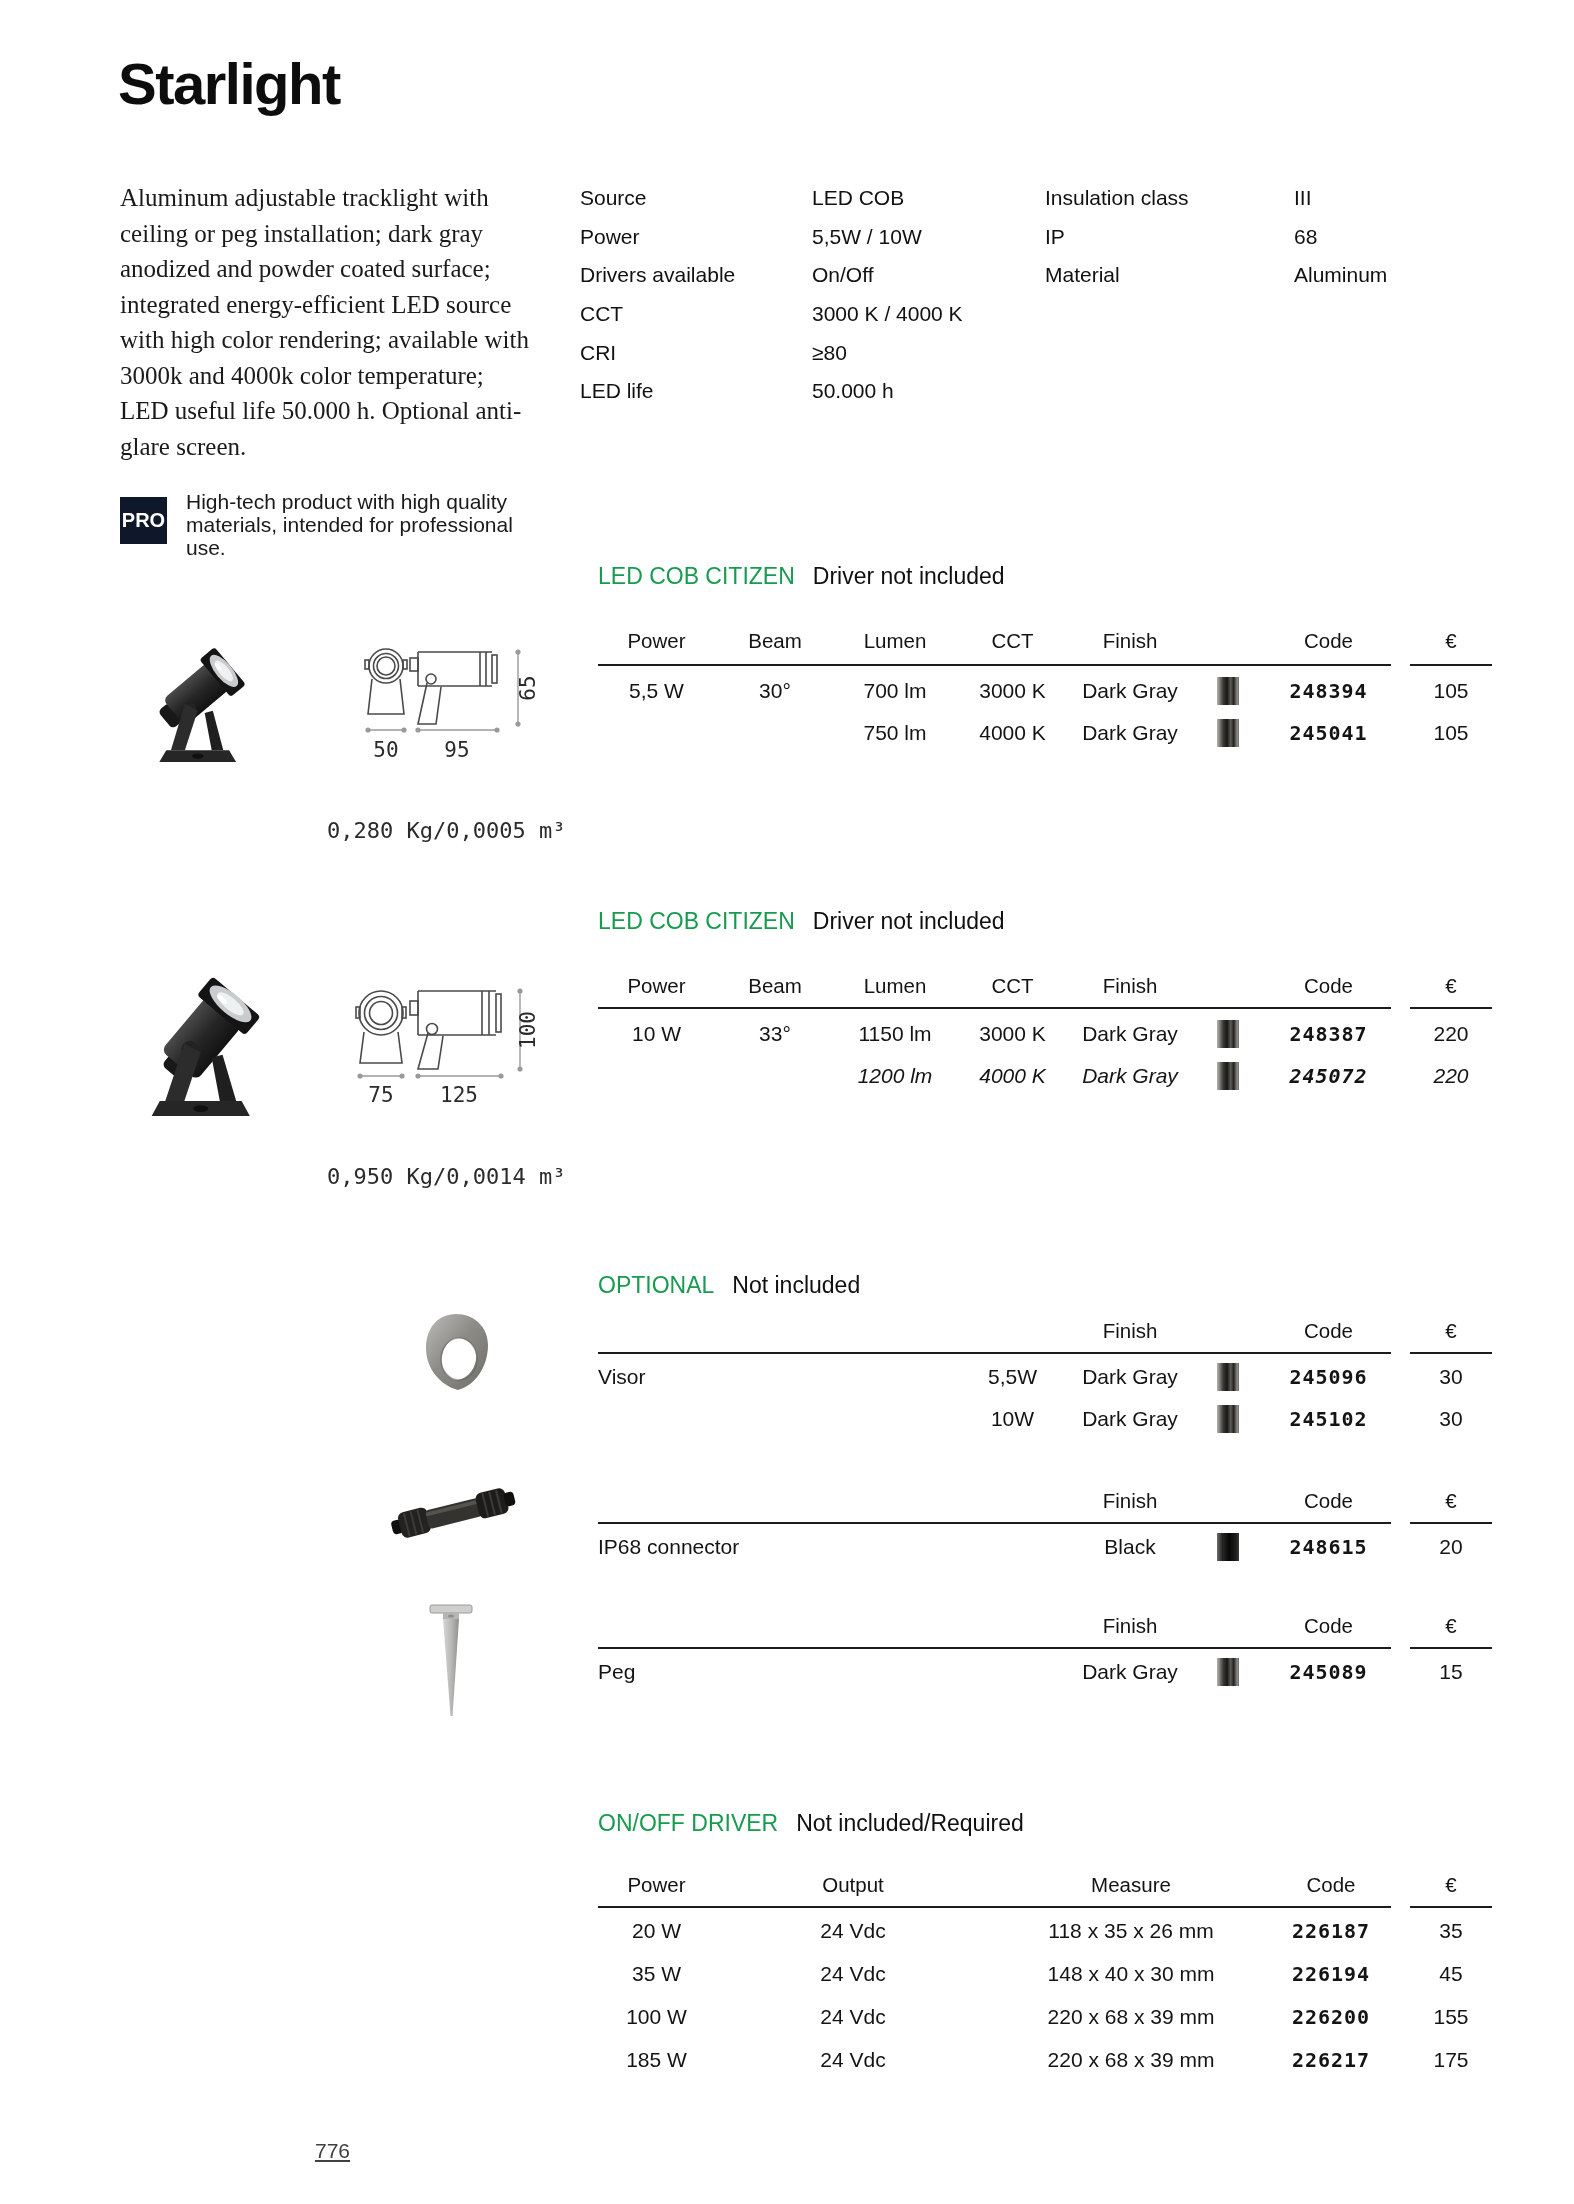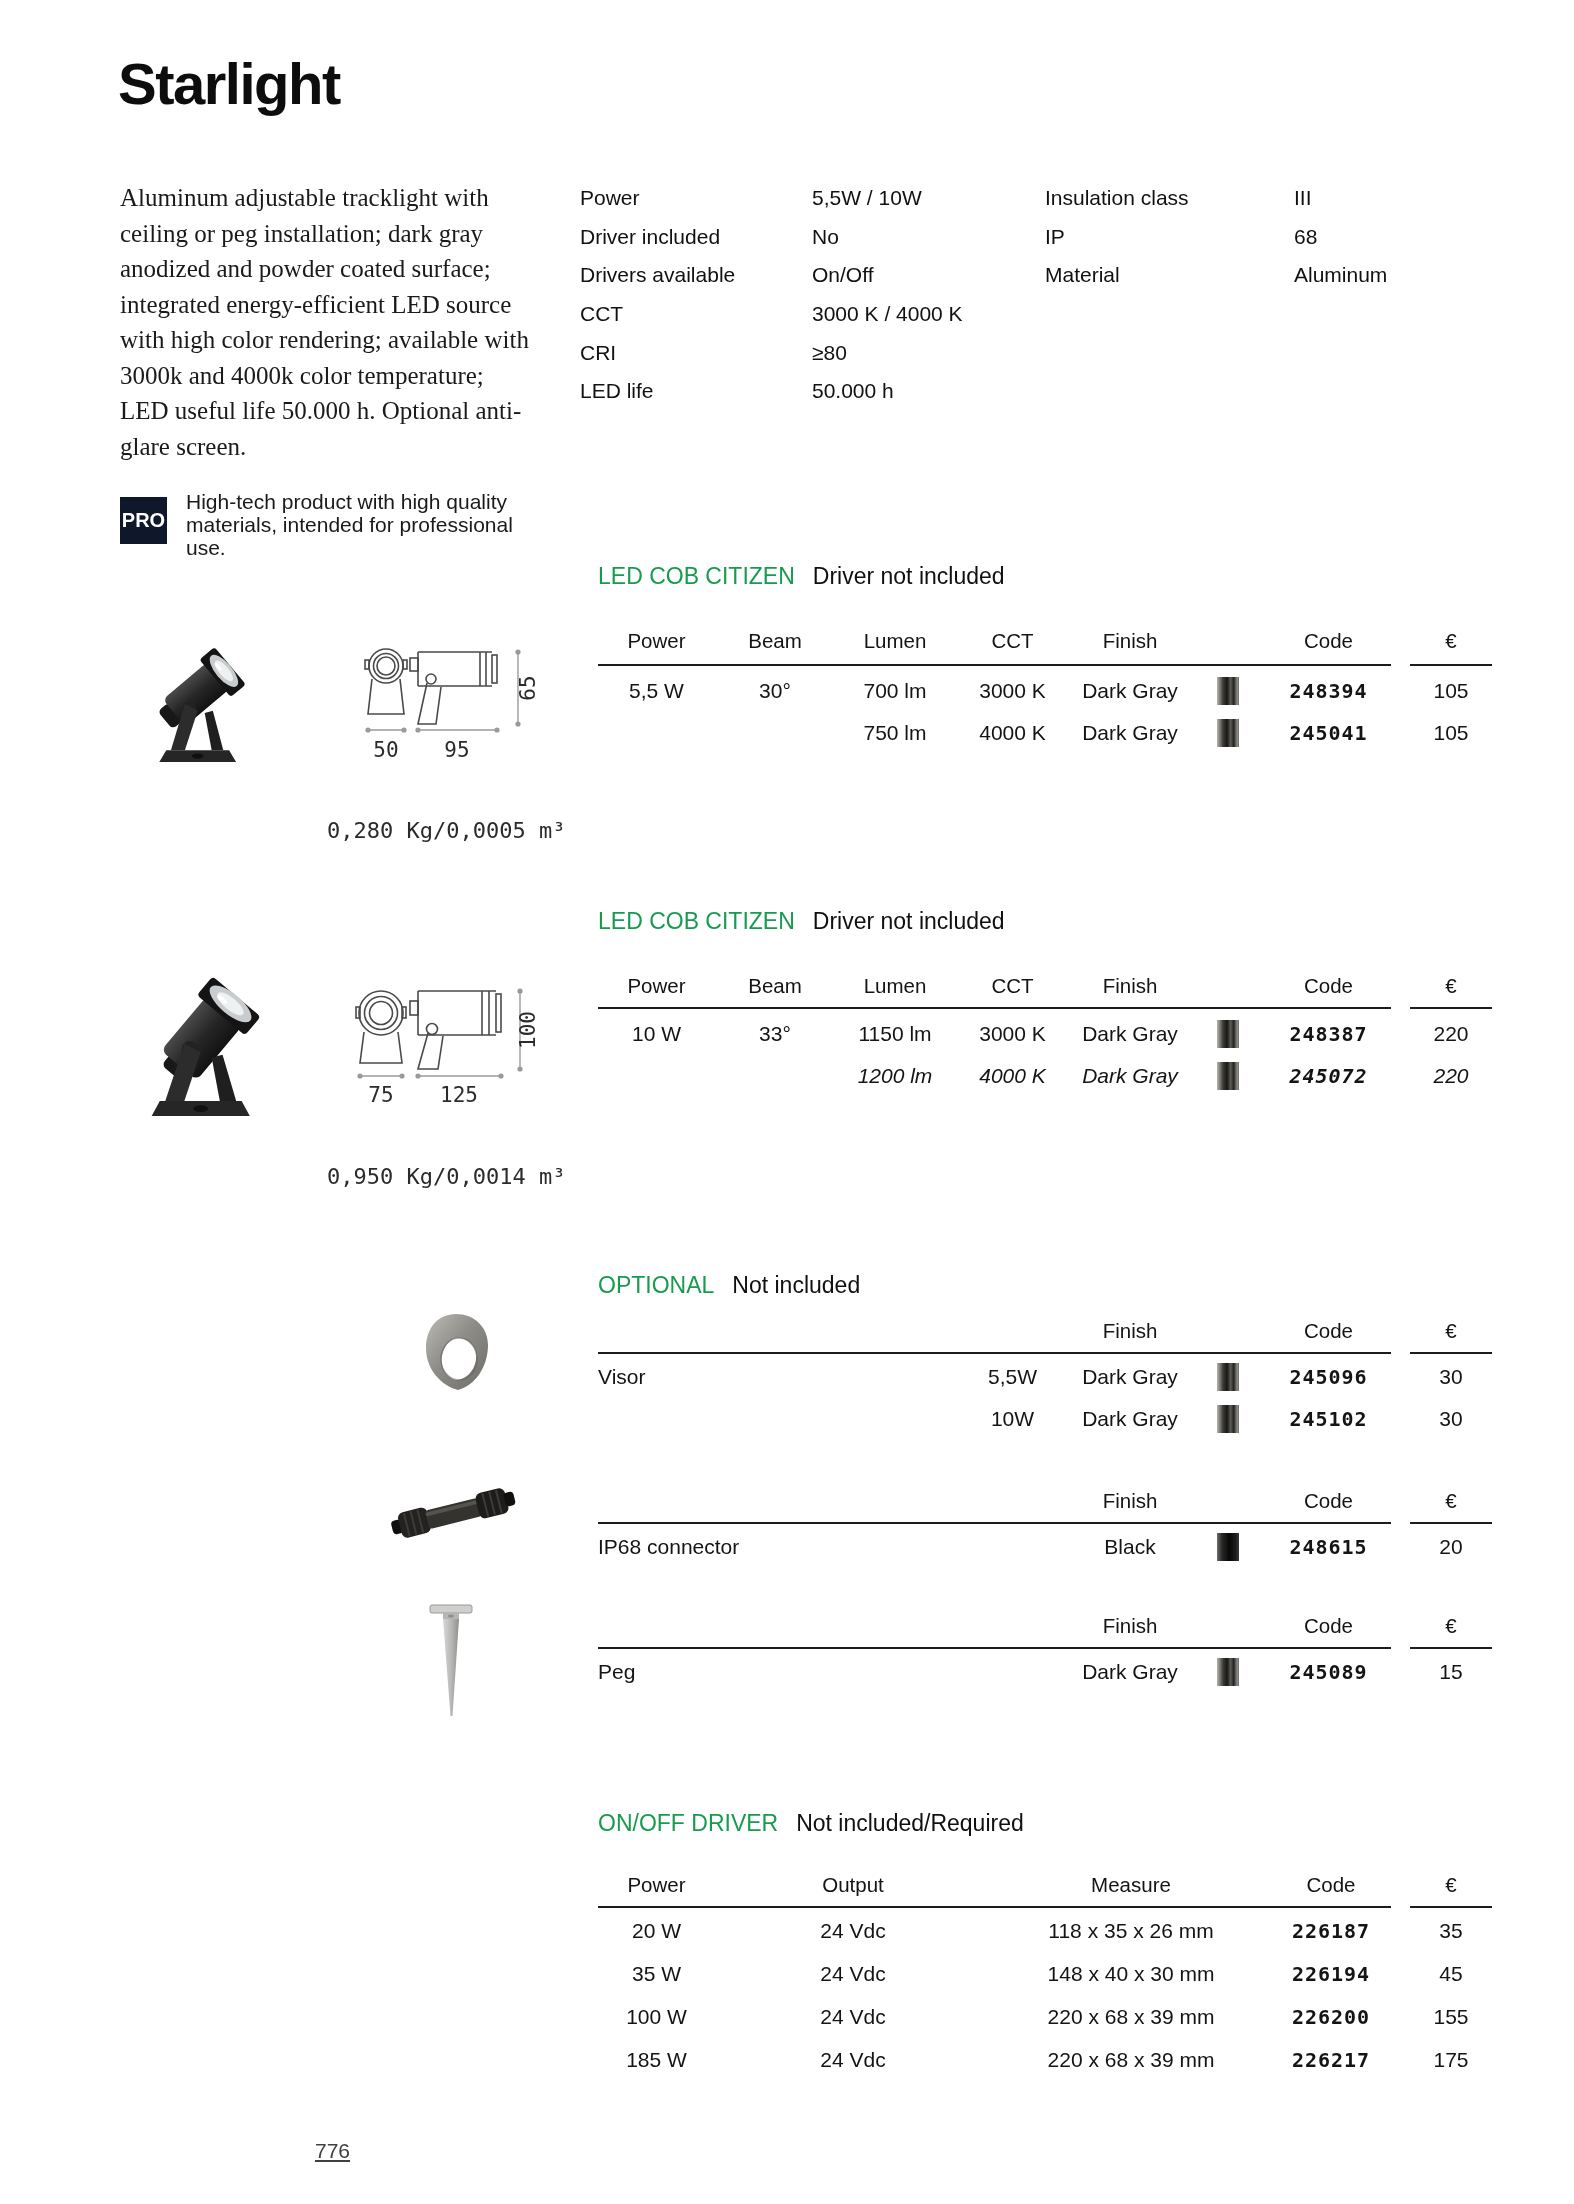--- a/index.html
+++ b/index.html
@@ -54,26 +54,26 @@
   <div class="abs title">Starlight</div>
   <div class="abs desc">Aluminum adjustable tracklight with ceiling or peg installation; dark gray anodized and powder coated surface; integrated energy-efficient LED source with high color rendering; available with 3000k and 4000k color temperature; LED useful life 50.000 h. Optional anti-glare screen.</div>
 
   <div class="abs pro-badge">
     <span>PRO</span>
   </div>
   <div class="abs pro-text">High-tech product with high quality materials, intended for professional use.</div>
 
   <div class="abs spec-col c1" style="left:580px;top:186px;">
     <div class="spec-row">
+        <span class="spec-label">Source</span>
+        <span class="spec-val">LED COB</span>
+      </div>
+    <div class="spec-row">
         <span class="spec-label">Power</span>
         <span class="spec-val">5,5W / 10W</span>
-      </div>
-    <div class="spec-row">
-        <span class="spec-label">Driver included</span>
-        <span class="spec-val">No</span>
       </div>
     <div class="spec-row">
         <span class="spec-label">Drivers available</span>
         <span class="spec-val">On/Off</span>
       </div>
     <div class="spec-row">
         <span class="spec-label">CCT</span>
         <span class="spec-val">3000 K / 4000 K</span>
       </div>
     <div class="spec-row">

